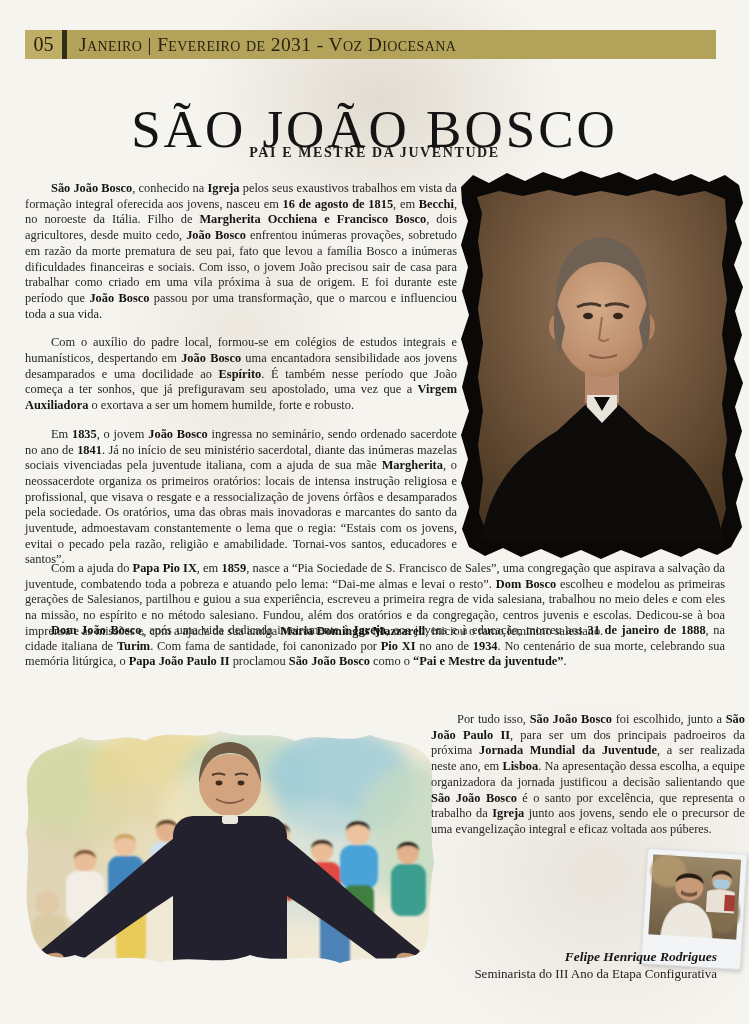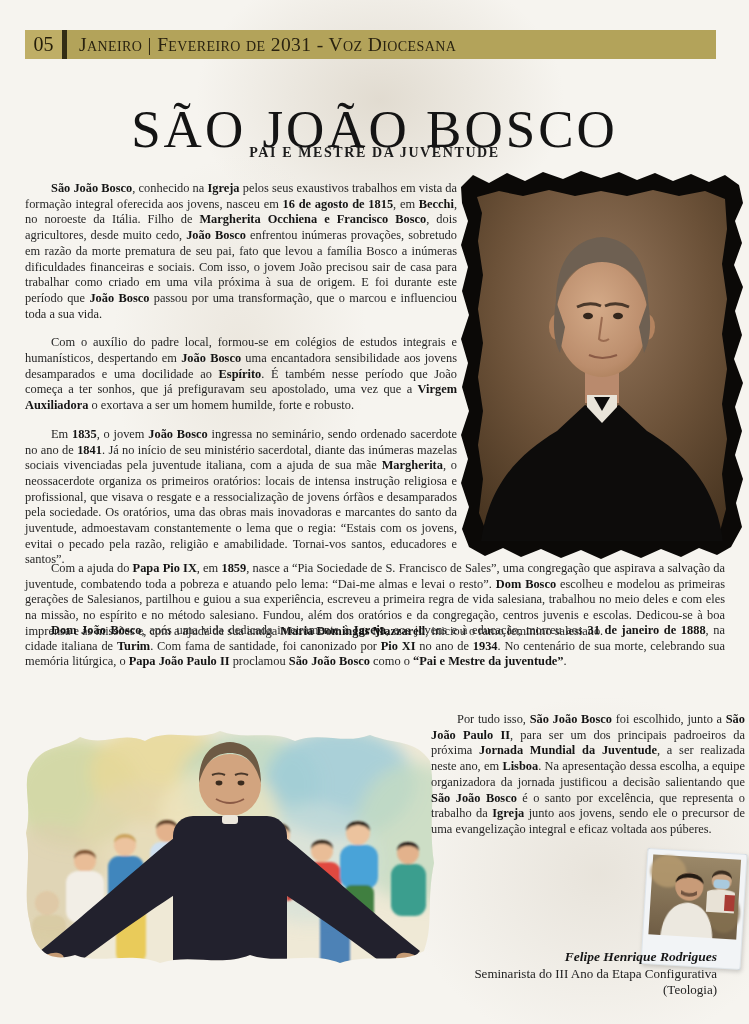--- a/index.html
+++ b/index.html
@@ -221,15 +221,14 @@
         <path d="M30,33 C30,19 58,19 58,33 C53,25 35,25 30,33Z" fill="#241c14"></path>
         <path d="M36,44 Q44,48 52,44 L52,40 Q44,45 36,40 Z" fill="#4a3526" opacity=".7"></path>
         <path d="M18,86 C20,62 31,53 44,52 C57,53 68,62 70,86 Z" fill="#ece8df"></path>
       </g>
     </svg>
   </figure>
 
   <div class="byline">
     <div class="name">Felipe Henrique Rodrigues</div>
     <div>Seminarista do III Ano da Etapa Configurativa</div>
-    <div>(Teologia)</div>
   </div>
 </div>
 
 </body></html>

